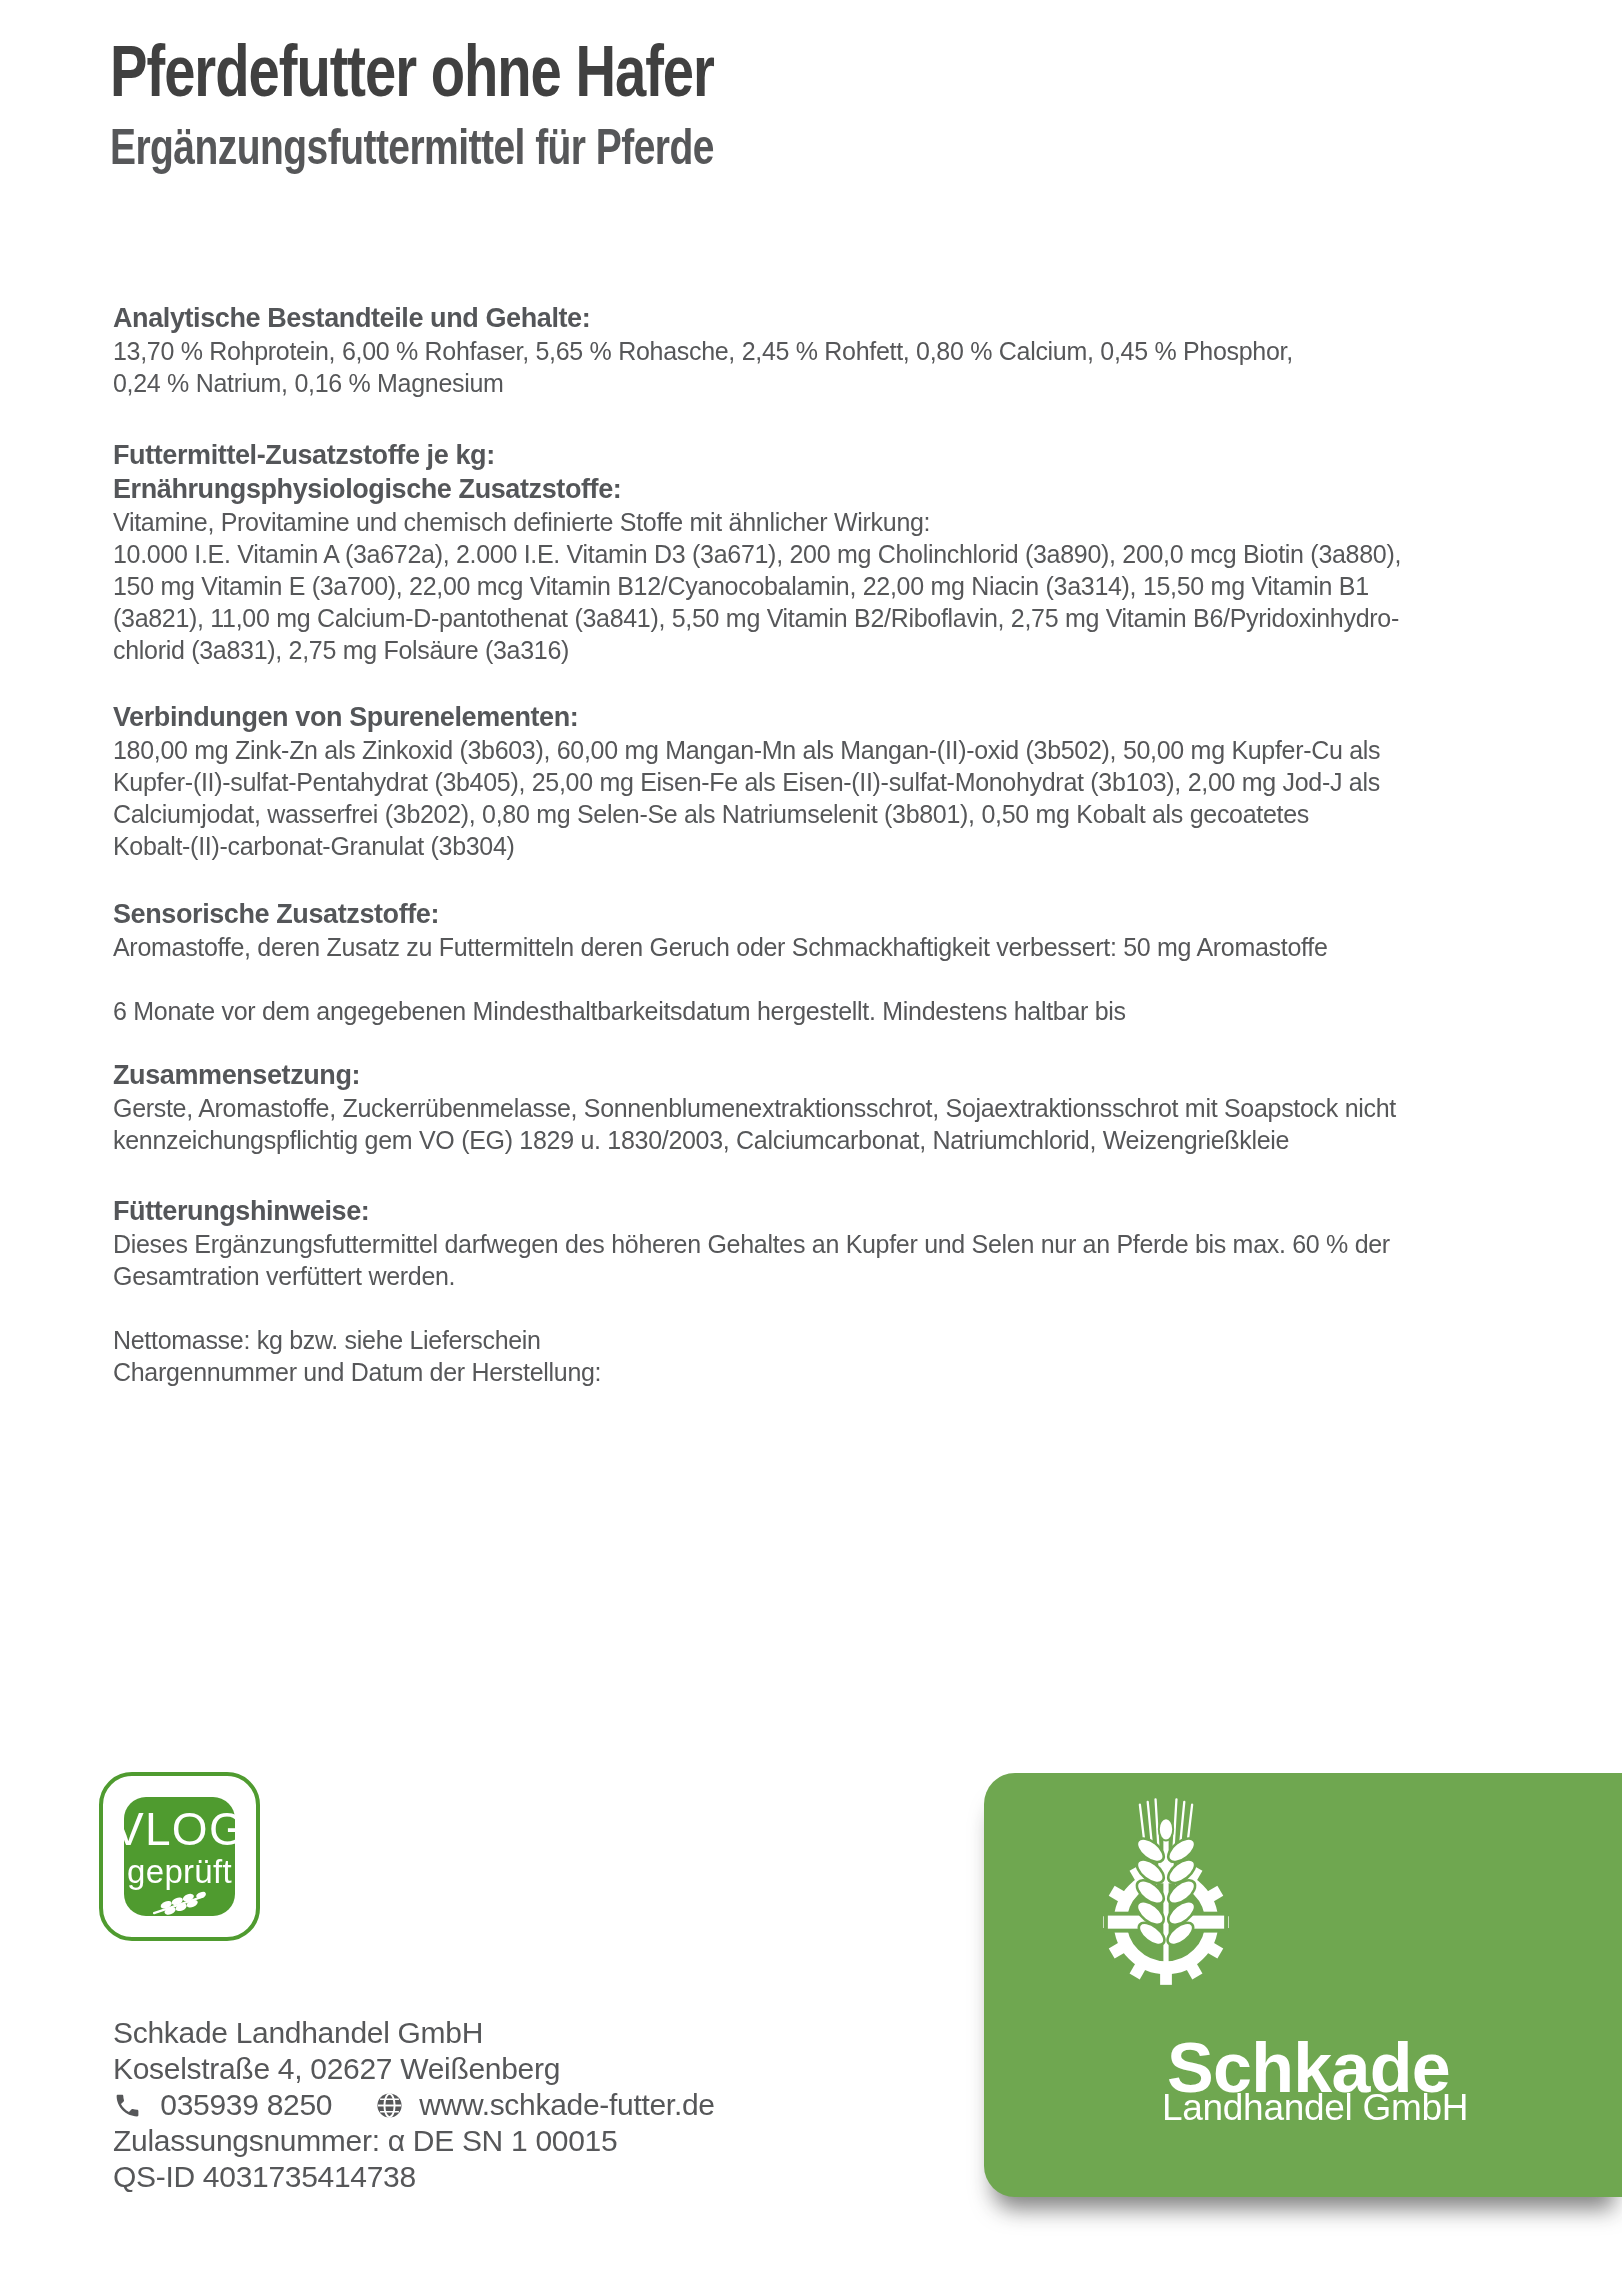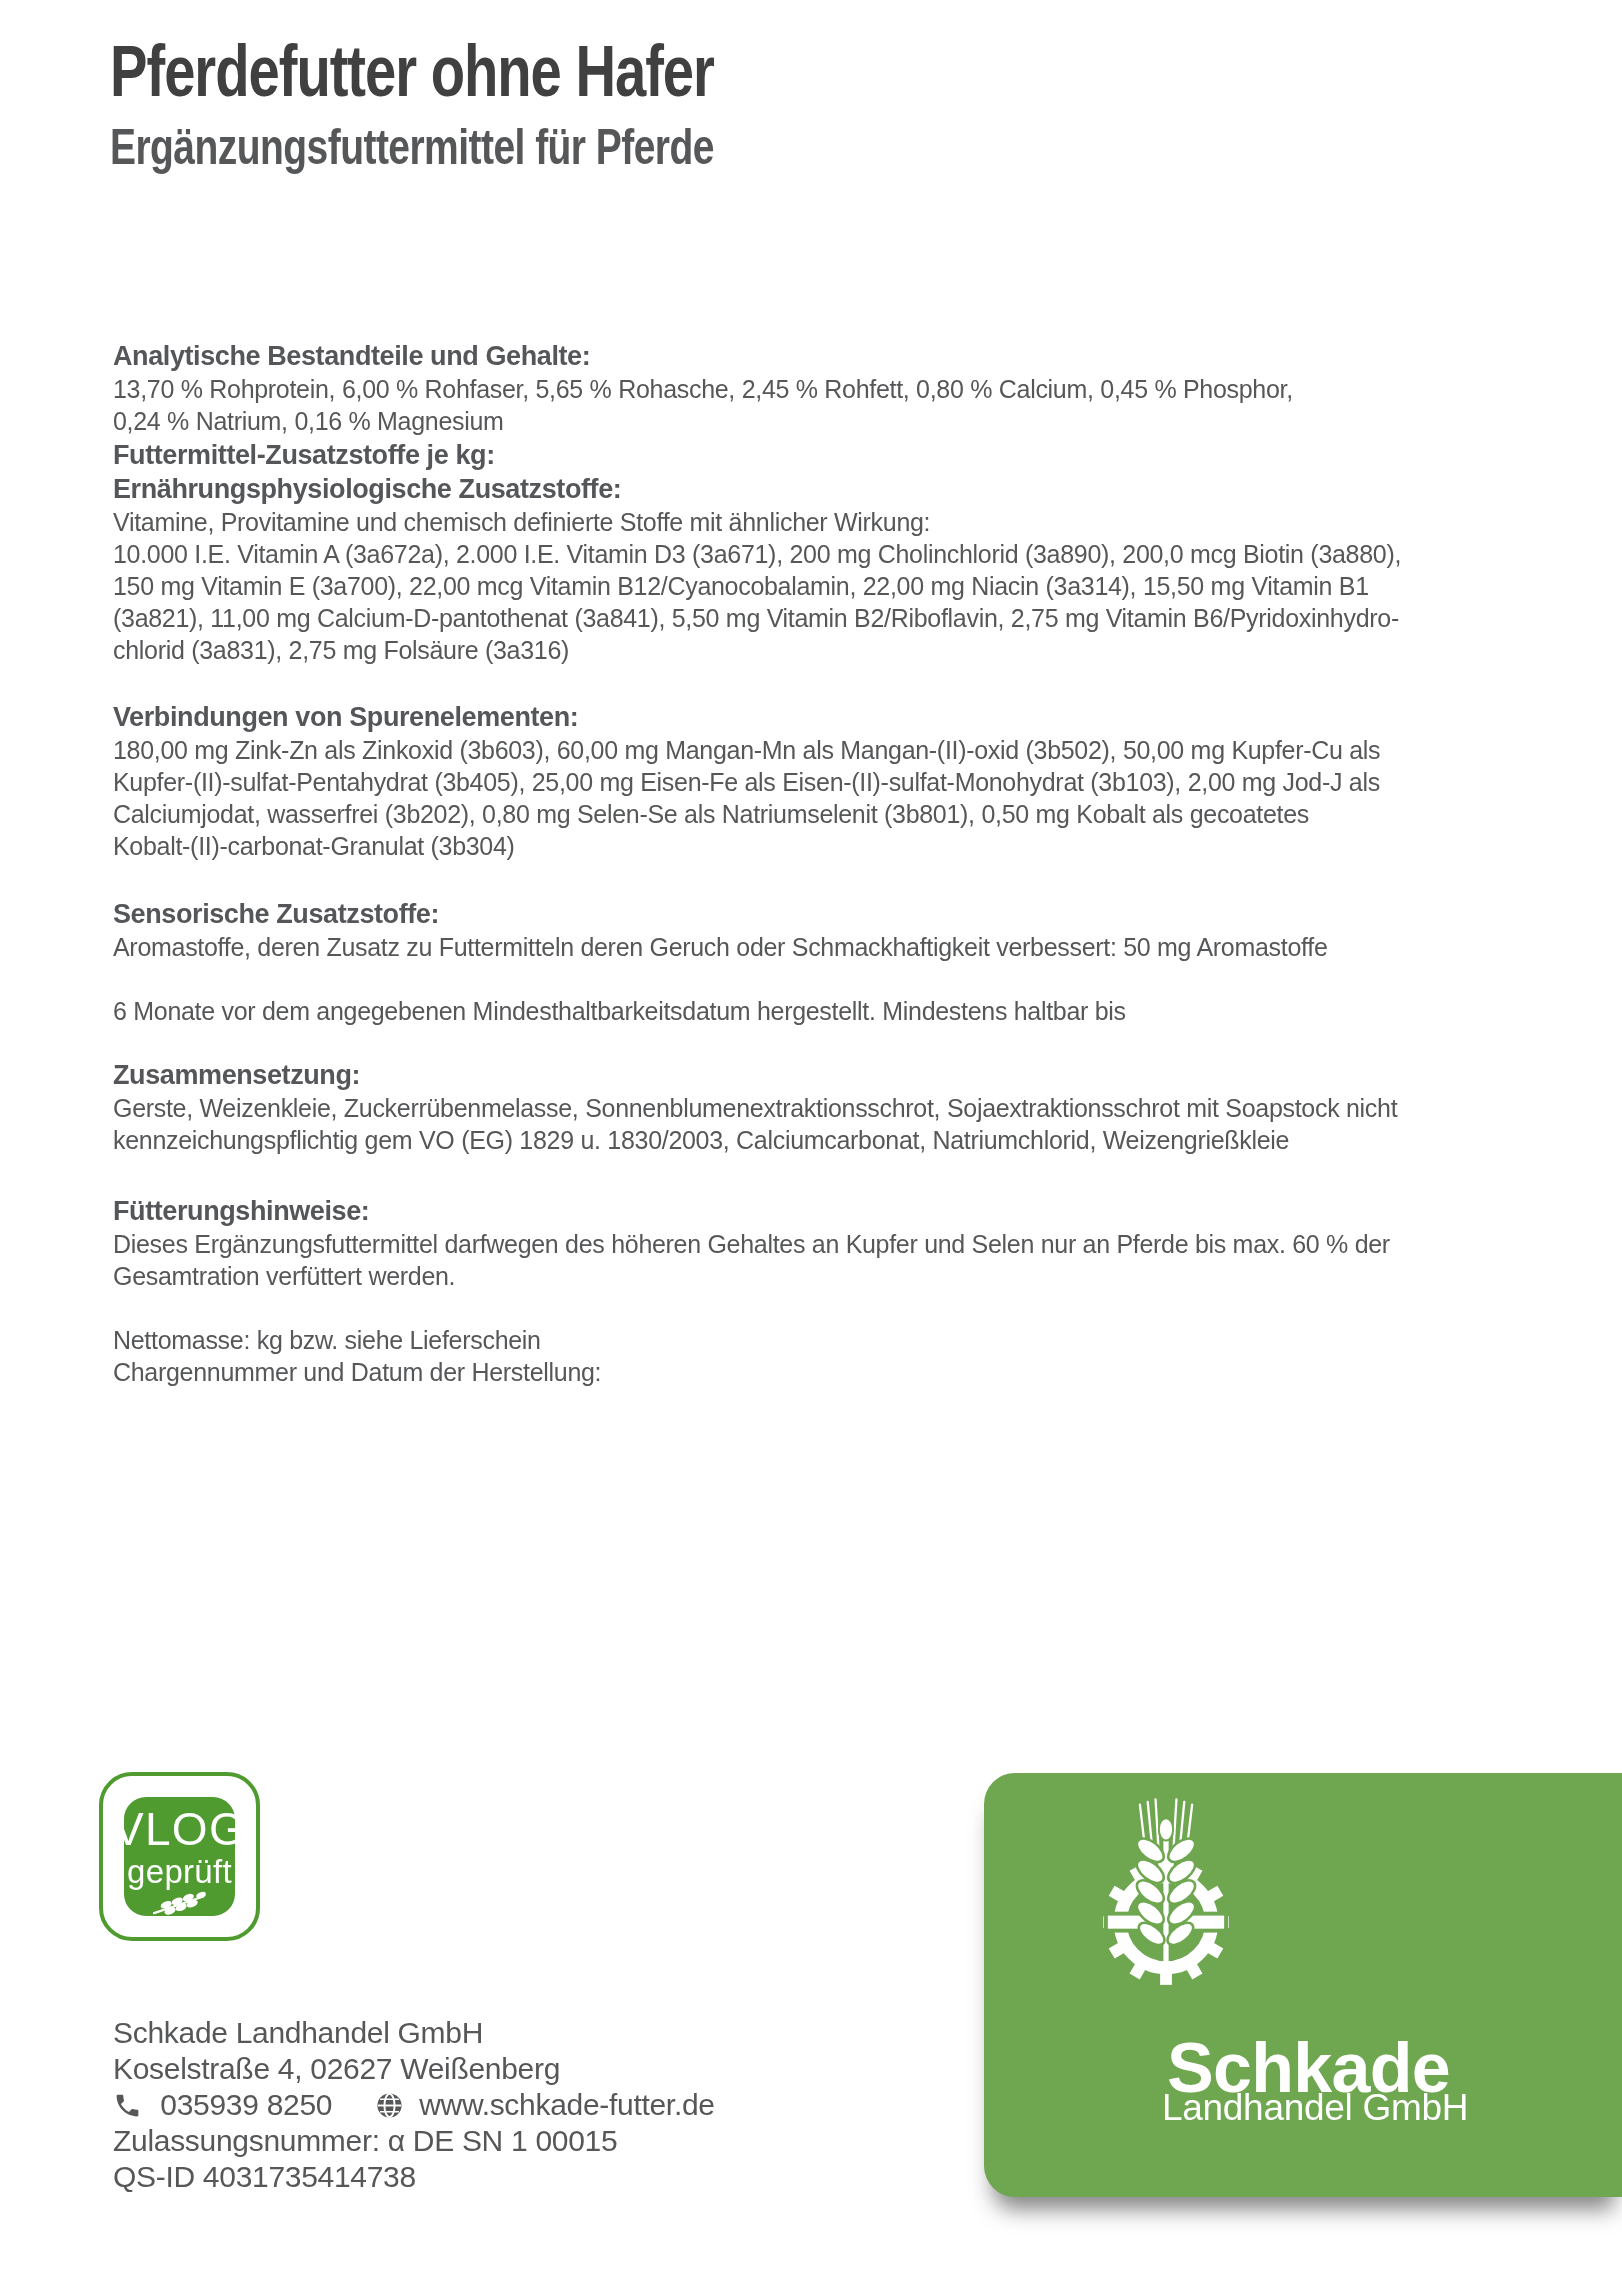--- a/index.html
+++ b/index.html
@@ -10,21 +10,21 @@
   
   .scale-x{display:inline-block;transform:scaleX(0.78);transform-origin:0 0;white-space:nowrap;}
 
   #title{left:110px;top:30px;font-size:72px;font-weight:700;color:#404040;letter-spacing:-1.3px;}
   #subtitle{left:110px;top:118px;font-size:50px;font-weight:700;color:#565759;letter-spacing:-0.7px;}
 
   .section{position:absolute;left:113px;}
   .sec-h{font-size:27px;font-weight:700;line-height:34px;letter-spacing:-0.4px;color:#545659;margin:0;}
   .line{font-size:25px;line-height:32px;letter-spacing:-0.3px;white-space:nowrap;color:#565759;}
 
-  #sec-analytical{top:301px;margin-top:38px;}
+  #sec-analytical{top:301px;}
   #sec-additives{top:438px;}
   #sec-trace{top:700px;}
   #sec-sensory{top:897px;}
   #line-shelf{top:995px;}
   #sec-composition{top:1058px;}
   #sec-feeding{top:1194px;}
   #sec-netmass{top:1324px;}
 
   
   #vlog{left:99px;top:1772px;width:161px;height:169px;box-sizing:border-box;
@@ -89,21 +89,21 @@
 
   <section class="section" id="sec-sensory">
     <h3 class="sec-h">Sensorische Zusatzstoffe:</h3>
     <div class="line">Aromastoffe, deren Zusatz zu Futtermitteln deren Geruch oder Schmackhaftigkeit verbessert: 50 mg Aromastoffe</div>
   </section>
 
   <div class="section line" id="line-shelf">6 Monate vor dem angegebenen Mindesthaltbarkeitsdatum hergestellt. Mindestens haltbar bis</div>
 
   <section class="section" id="sec-composition">
     <h3 class="sec-h">Zusammensetzung:</h3>
-    <div class="line">Gerste, Weizenkleie, Zuckerrübenmelasse, Sonnenblumenextraktionsschrot, Sojaextraktionsschrot mit Soapstock nicht</div>
+    <div class="line">Gerste, Aromastoffe, Zuckerrübenmelasse, Sonnenblumenextraktionsschrot, Sojaextraktionsschrot mit Soapstock nicht</div>
     <div class="line">kennzeichungspflichtig gem VO (EG) 1829 u. 1830/2003, Calciumcarbonat, Natriumchlorid, Weizengrießkleie</div>
   </section>
 
   <section class="section" id="sec-feeding">
     <h3 class="sec-h">Fütterungshinweise:</h3>
     <div class="line">Dieses Ergänzungsfuttermittel darfwegen des höheren Gehaltes an Kupfer und Selen nur an Pferde bis max. 60 % der</div>
     <div class="line">Gesamtration verfüttert werden.</div>
   </section>
 
   <section class="section" id="sec-netmass">

